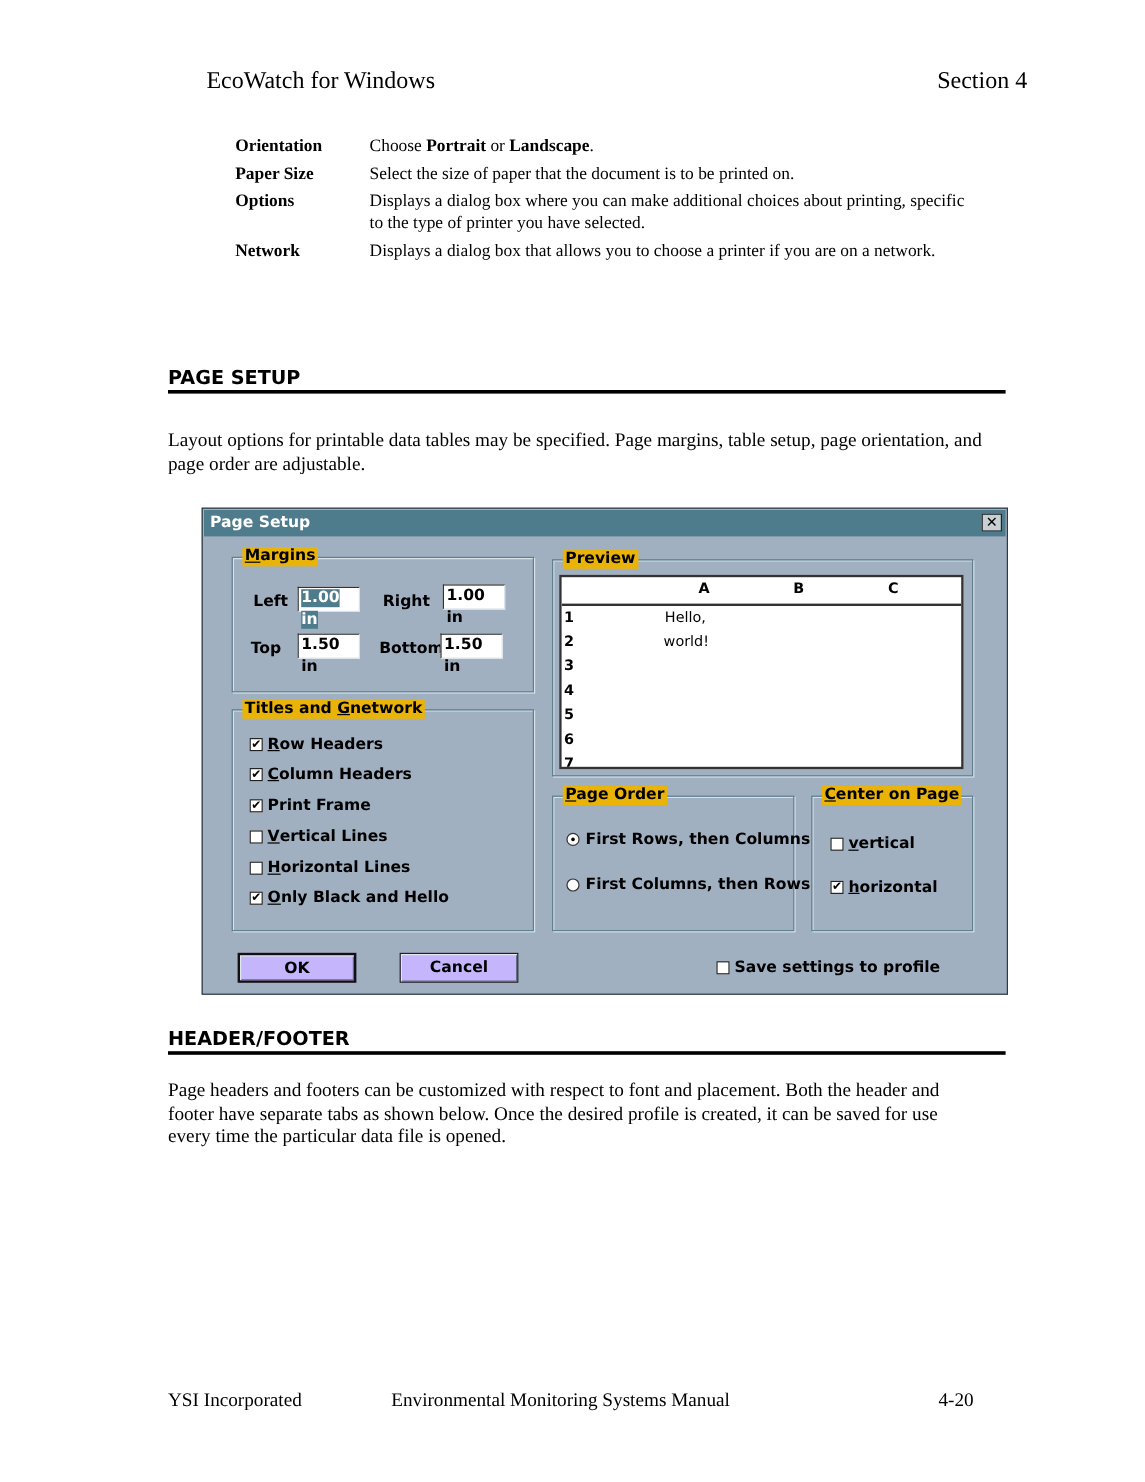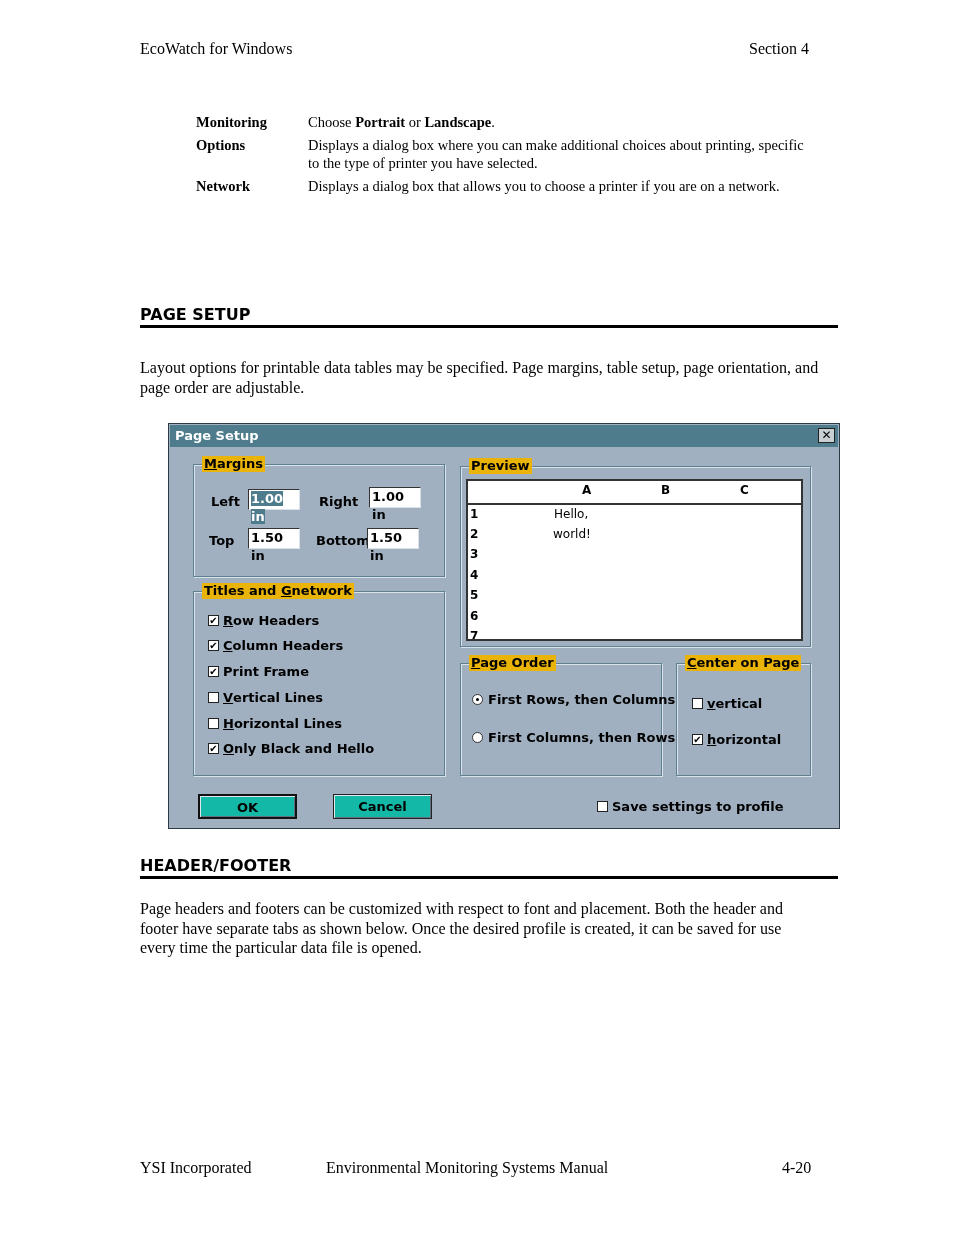--- a/index.html
+++ b/index.html
@@ -1,19 +1,19 @@
 <!DOCTYPE html>
 <html><head>
 <meta charset="utf-8">
 <style>
   html, body { margin:0; padding:0; background:#ffffff; }
   body { width:954px; height:1235px; position:relative; overflow:hidden;
          font-family:"Liberation Serif", serif; color:#000; }
   .abs { position:absolute; }
-  .hdr { top:40px; font-size:16px; }
+  .hdr { top:56px; font-size:20px;margin-left:32px; }
   .deflist { left:196px; top:113px; width:620px; font-size:14.5px; line-height:18px; }
   .defrow { display:flex; margin-bottom:5px; }
   .term { width:112px; font-weight:bold; flex:none; }
   .desc { flex:1; }
   .sect { left:140px; width:698px; font-family:"DejaVu Sans", sans-serif; font-weight:bold;
           font-size:16px; border-bottom:3px solid #000; padding-bottom:1px; }
   .para { left:140px; width:680px; font-size:16px; line-height:19.5px; }
   .foot { top:1159px; font-size:16px; }
 
   
@@ -38,35 +38,39 @@
   .radio { width:11px; height:11px; border-radius:50%; background:#fff; border:1px solid #333;
            margin-right:5px; box-sizing:border-box; position:relative; }
   .radio.on::after { content:""; position:absolute; left:3px; top:3px; width:3px; height:3px; background:#000; border-radius:50%; }
   u { text-decoration:underline; }
   .preview { position:absolute; left:466px; top:479px; width:337px; height:162px; background:#fff;
              border:2px solid #333; box-sizing:border-box; overflow:hidden; }
   .pvhead { position:absolute; left:0; top:0; right:0; height:22px; border-bottom:2px solid #333; }
   .colh { position:absolute; top:2px; font-size:12px; }
   .rowh { position:absolute; left:2px; font-size:12px; }
   .cell { position:absolute; font-size:12px; font-weight:normal;text-align:center; }
-  .btn { position:absolute; height:25px; background:#14b8a6; border:1px solid #222;
+  .btn { position:absolute; height:25px; background:#c4b5fd; border:1px solid #222;
          box-shadow: inset 1px 1px 0 #e0e8ec, inset -1px -1px 0 #607080;
          text-align:center; line-height:23px; font-size:13px; box-sizing:border-box; }
   .btn.def { border:2px solid #111; }
 </style>
 </head>
 <body>
 
 <div class="abs hdr" style="left:140px">EcoWatch for Windows</div>
 <div class="abs hdr" style="left:749px">Section 4</div>
 
 <div class="abs deflist">
   <div class="defrow">
-    <div class="term">Monitoring</div>
+    <div class="term">Orientation</div>
     <div class="desc"><span>Choose </span><b>Portrait</b><span> or </span><b>Landscape</b><span>.</span></div>
+  </div>
+  <div class="defrow">
+    <div class="term">Paper Size</div>
+    <div class="desc">Select the size of paper that the document is to be printed on.</div>
   </div>
   <div class="defrow">
     <div class="term">Options</div>
     <div class="desc">Displays a dialog box where you can make additional choices about printing, specific to the type of printer you have selected.</div>
   </div>
   <div class="defrow">
     <div class="term">Network</div>
     <div class="desc">Displays a dialog box that allows you to choose a printer if you are on a network.</div>
   </div>
 </div>

